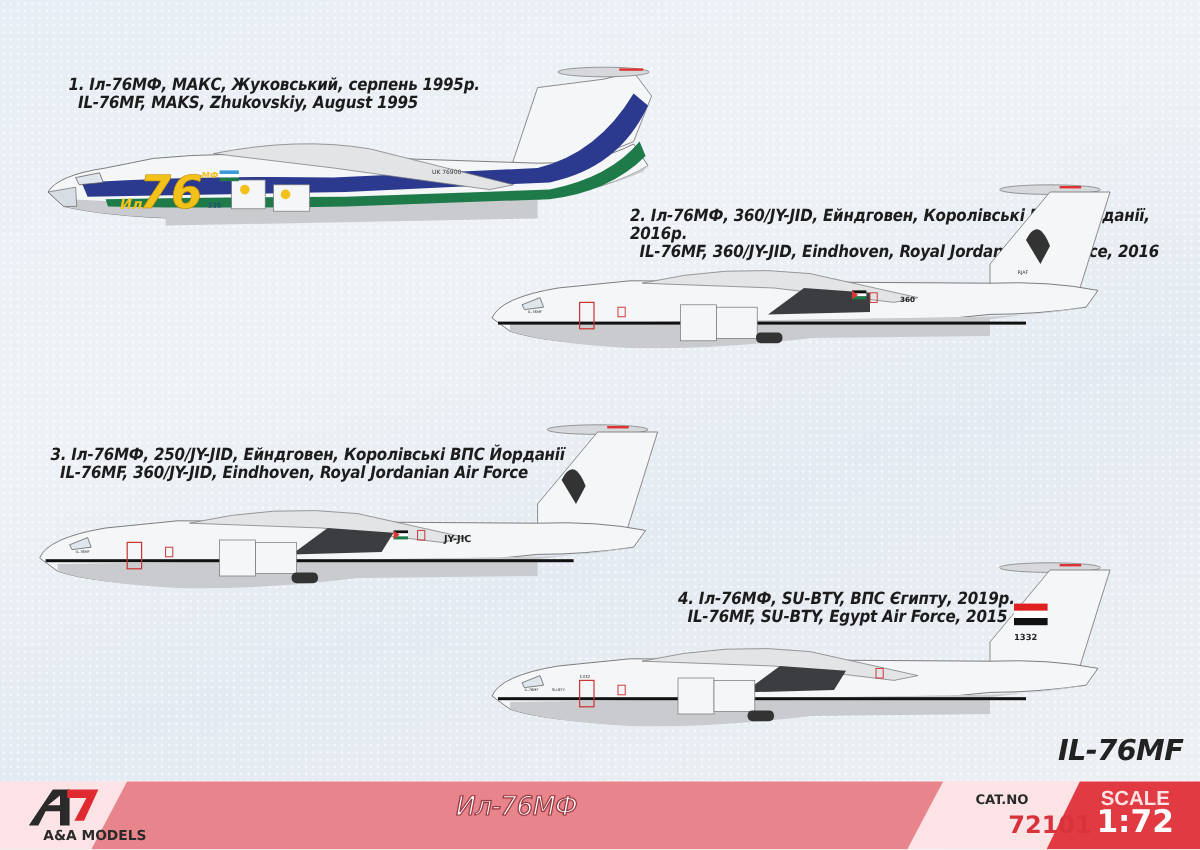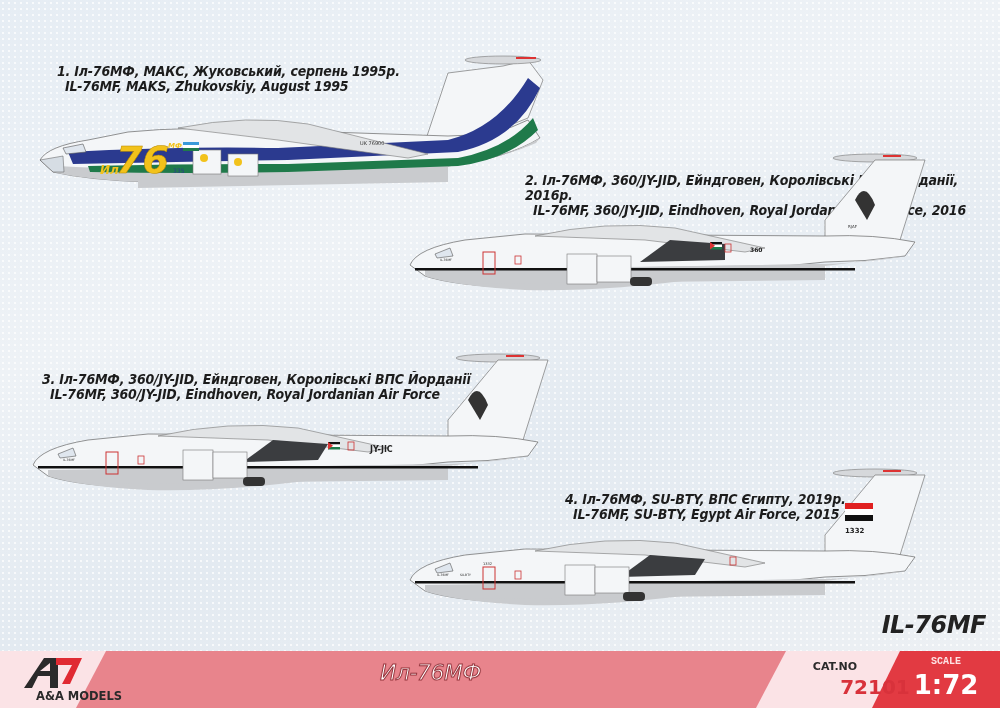--- a/index.html
+++ b/index.html
@@ -54,21 +54,21 @@
   .cat-label {
     position:absolute; left:800px; top:660px; width:70px; text-align:center;
     font-family:"DejaVu Sans", sans-serif; font-weight:bold; font-size:11px; color:#2a2a2a;
   }
   .cat-value {
     position:absolute; left:840px; top:675px; width:70px; text-align:center;
     font-family:"DejaVu Sans", sans-serif; font-weight:bold; font-size:20px; color:#d8323b;
   }
   .scale-label {
     position:absolute; left:905px; top:656px; width:82px; text-align:center;
-    font-family:Liberation Mono, monospace; font-weight:bold; font-size:10px; color:#fde2e4;
+    font-family:Liberation Sans, sans-serif; font-weight:bold; font-size:17px; color:#fde2e4;
   }
   .scale-value {
     position:absolute; left:905px; top:670px; width:82px; text-align:center;
     font-family:"DejaVu Sans", sans-serif; font-weight:bold; font-size:26px; color:#fff;
   }
 </style>
 </head>
 <body>
 
 <div class="caption" style="left:57px;top:64px;">
@@ -138,21 +138,21 @@
     <rect x="305" y="97" width="12" height="2.5" fill="#1f7a4a"></rect>
     <path d="M305,92 L310,95.7 L305,99.5 Z" fill="#d33"></path>
   <path d="M30,104 L45,98 L48,106 L32,108 Z" fill="#dfe6ee" stroke="#555" stroke-width="0.6"></path>
   <path d="M450,50 Q460,30 470,55 L462,70 Z" fill="#333"></path>
   <text x="345" y="102" font-family="DejaVu Sans, sans-serif" font-weight="bold" font-size="6" fill="#222">360</text>
   <text x="35" y="111" font-family="DejaVu Sans, sans-serif" font-size="3" fill="#222">IL-76MF</text>
   <text x="443" y="78" font-family="DejaVu Sans, sans-serif" font-size="4" fill="#333">RJAF</text>
 </svg>
 
 <div class="caption" style="left:42px;top:372px;">
-  <span>3. Іл-76МФ, 360/JY-JID, Ейндговен, Королівські ВПС Йорданії</span>
+  <span>3. Іл-76МФ, 250/JY-JID, Ейндговен, Королівські ВПС Йорданії</span>
   <span class="l2">IL-76MF, 360/JY-JID, Eindhoven, Royal Jordanian Air Force</span>
 </div>
 <svg class="plane" style="left:28px;top:350px;" width="545" height="150" viewBox="0 0 545 150">
   <ellipse cx="470" cy="8" rx="42" ry="4" fill="#d6d8db" stroke="#777" stroke-width="0.6"></ellipse>
   <rect x="478" y="5" width="18" height="2" fill="#d33"></rect>
   <path d="M420,70 L470,10 L520,10 L495,90 L470,96 L420,96 Z" fill="#f4f6f8" stroke="#777" stroke-width="0.7"></path>
   <path d="M5,115 Q12,98 60,90 L120,84 L420,86 Q470,84 510,92 L500,106 Q460,112 420,112 L300,124 Q200,140 120,138 Q50,136 20,126 Z" fill="#f4f6f8" stroke="#666" stroke-width="0.7"></path>
   <path d="M20,120 L420,114 Q470,112 500,106 L420,116 L300,128 Q200,142 120,140 Q50,136 20,126 Z" fill="#c9cbce"></path>
   <path d="M60,120 L420,114 L420,130 L60,134 Z" fill="#c9cbce"></path>
   <rect x="10" y="116" width="440" height="2.5" fill="#111"></rect>

